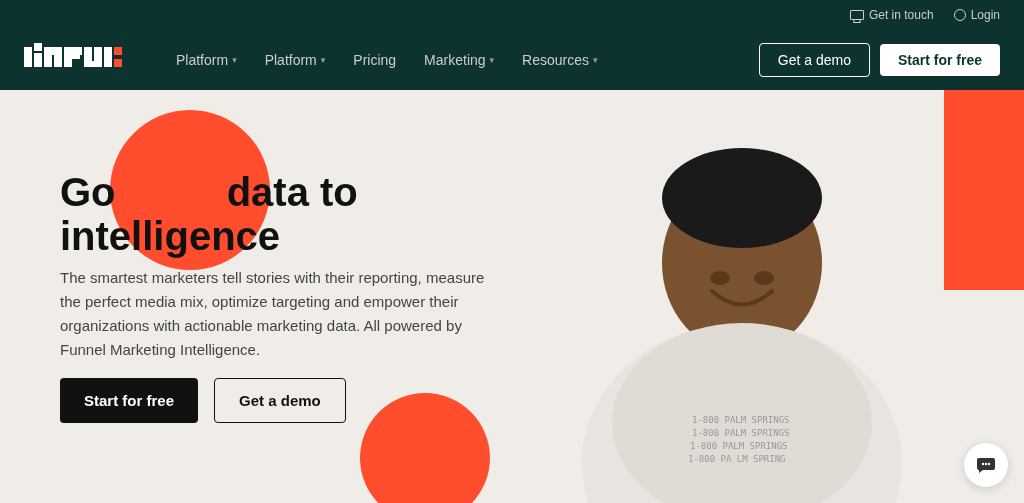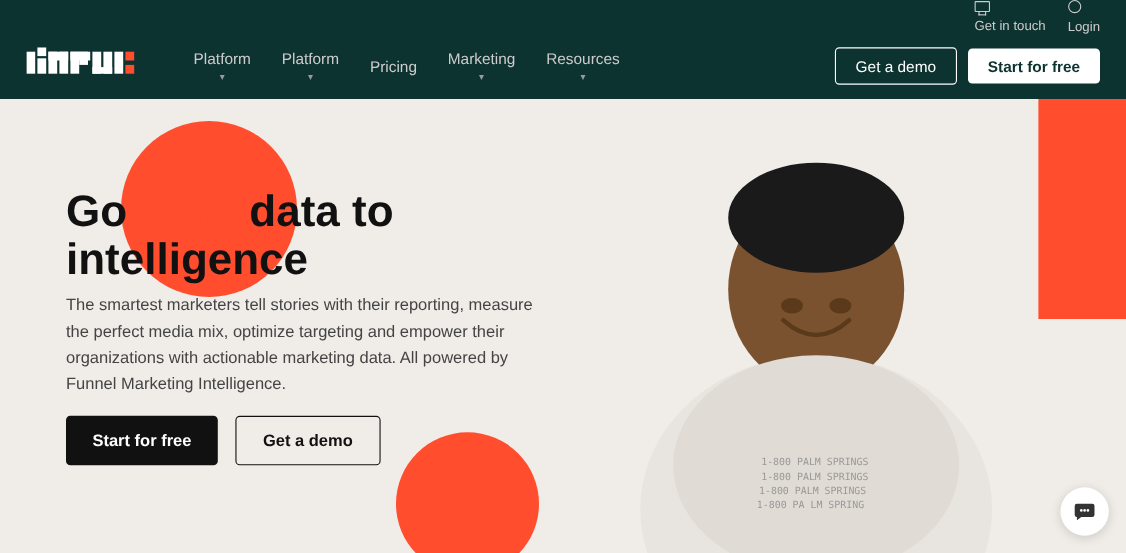--- a/index.html
+++ b/index.html
@@ -14,23 +14,23 @@
       justify-content: flex-end;
       align-items: center;
       padding: 0 24px;
       height: 30px;
       gap: 20px;
     }
     .utility-bar a {
       color: #ccc;
       text-decoration: none;
       display: flex;
+      align-items: center;
       gap: 5px;
       cursor: pointer;
-      flex-direction: column;
     }
 
     
     .navbar {
       background: #0d3330;
       display: flex;
       align-items: center;
       padding: 0 24px;
       height: 60px;
       gap: 0;
@@ -63,21 +63,20 @@
       color: #ccc;
       text-decoration: none;
       font-size: 14px;
       padding: 8px 12px;
       border-radius: 4px;
       display: flex;
       align-items: center;
       gap: 4px;
       cursor: pointer;
       white-space: nowrap;
-      flex-direction: column;
     }
     .nav-link .chevron {
       font-size: 9px;
       opacity: 0.7;
     }
 
     .nav-buttons {
       display: flex;
       align-items: center;
       gap: 10px;

